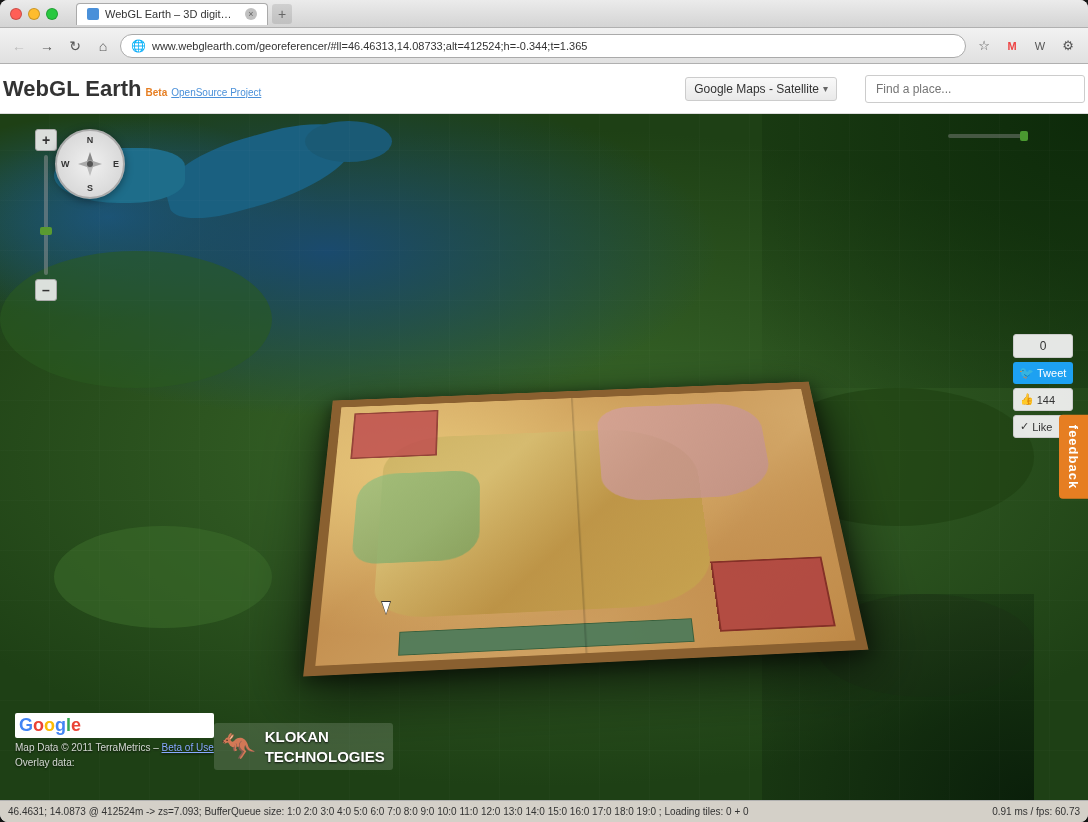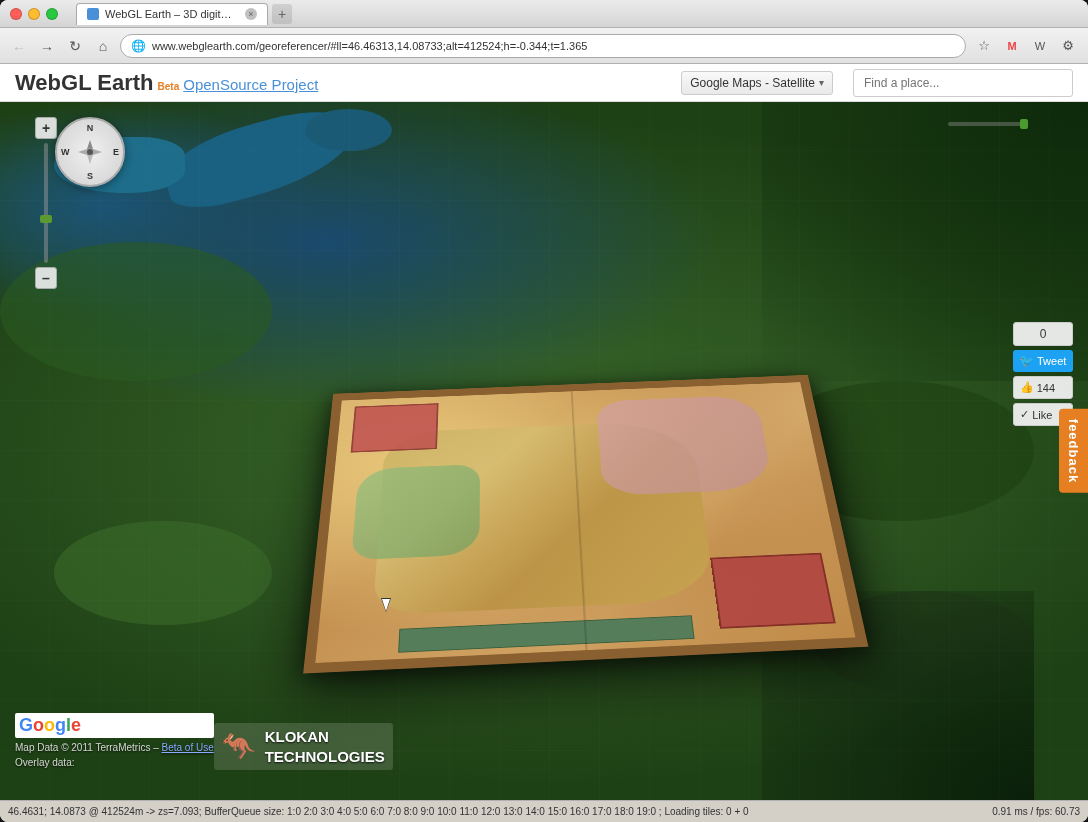--- a/index.html
+++ b/index.html
@@ -158,47 +158,47 @@
       height: 24px;
       display: flex;
       align-items: center;
       justify-content: center;
       color: #555;
       font-size: 13px;
     }
 
     
     .app-header {
-      height: 38px;
+      height: 50px;
       background: white;
       display: flex;
       align-items: center;
-      padding: 0 15px;
+      padding: 0 3px;
       border-bottom: 1px solid #ddd;
       flex-shrink: 0;
-      gap: 20px;
+      gap: 28px;
     }
     .app-logo {
       display: flex;
       align-items: baseline;
       gap: 4px;
     }
     .logo-text {
       font-size: 22px;
       font-weight: bold;
       color: #333;
     }
     .logo-beta {
       font-size: 10px;
       color: #e67e22;
       vertical-align: super;
       font-weight: bold;
     }
     .logo-sub {
-      font-size: 15px;
+      font-size: 10px;
       color: #4a90d9;
       text-decoration: underline;
       cursor: pointer;
     }
     .header-spacer { flex: 1; }
     .map-selector {
       display: flex;
       align-items: center;
       background: white;
       border: 1px solid #ccc;

